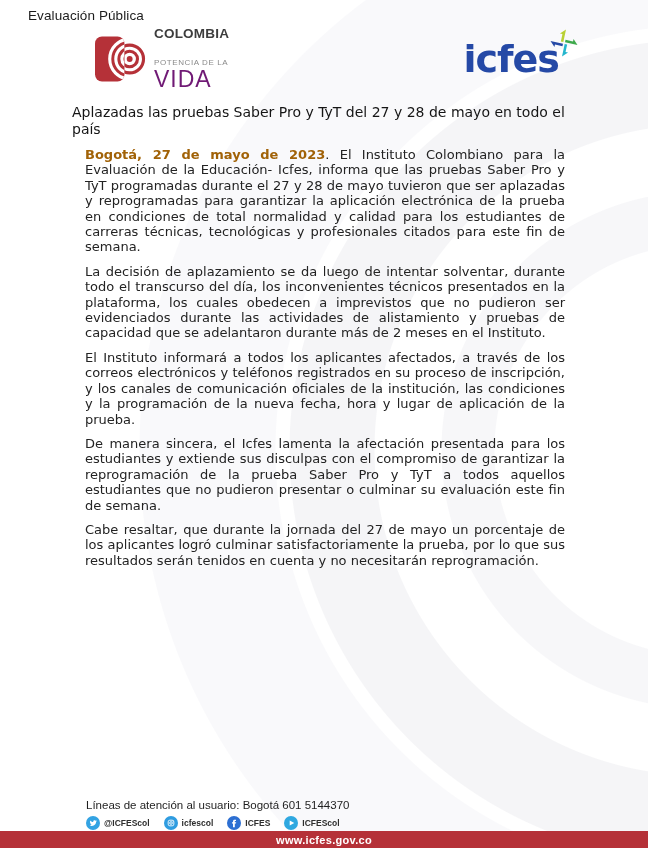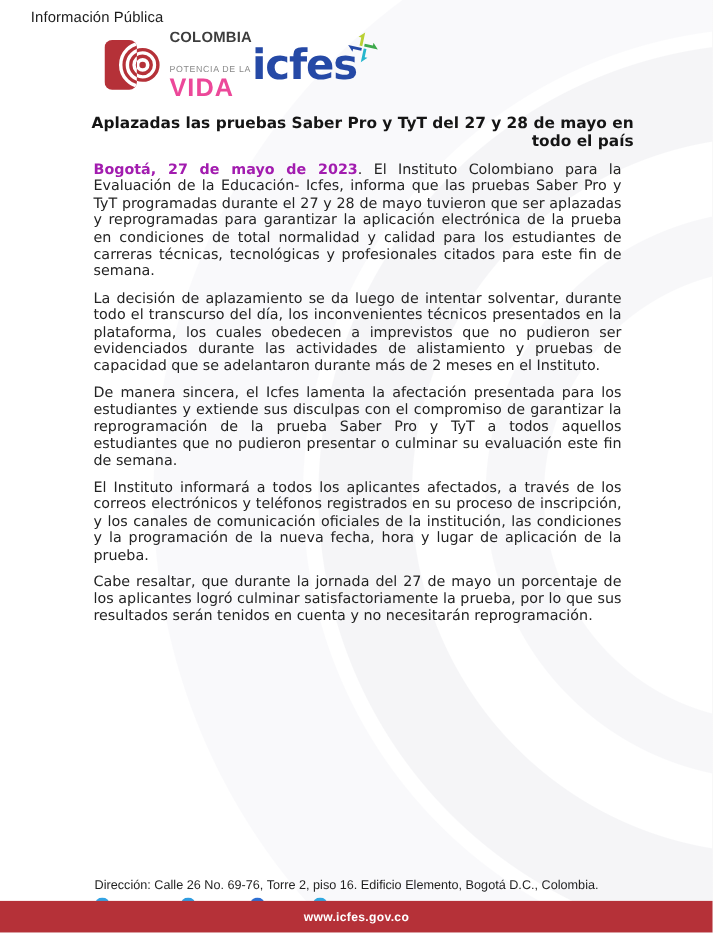--- a/index.html
+++ b/index.html
@@ -31,94 +31,94 @@
     font-size: 13.5px;
     font-weight: 500;
     color: #1c1c1c;
     letter-spacing: .1px;
   }
   .header {
     position: absolute;
     top: 26px; left: 95px; right: 71px;
     height: 66px;
     display: flex;
-    justify-content: flex-start;
+    justify-content: space-between;
     align-items: center;
   }
   .colombia-logo { display: flex; align-items: center; gap: 7px; }
   .colombia-text { line-height: 1; font-family: "Liberation Sans", sans-serif; }
   .colombia-text .l1 { font-size: 13.5px; font-weight: 700; color: #3d3d3d; letter-spacing: .2px; }
   .colombia-text .l2 { font-size: 8px; color: #8a8a8a; letter-spacing: .6px; margin: 18px 0 1px; }
-  .colombia-text .l3 { font-size: 23px; font-weight: 700; color: #ec4899; letter-spacing: 1px; }
+  .colombia-text .l3 { font-size: 23px; font-weight: 400; color: #701a75; letter-spacing: 1px; }
   .icfes-logo { position: relative; padding-right: 18px; }
   .icfes-word {
     font-family: "DejaVu Sans", sans-serif;
     font-weight: 700;
     font-size: 38px;
     color: var(--icfes-blue, #2549a6);
     letter-spacing: -1px;
     line-height: 1;
   }
   .icfes-star { position: absolute; top: -14px; right: -4px; }
   .doc-title {
     position: absolute;
     top: 104px; left: 72px; right: 72px;
-    text-align: right;
+    text-align: left;
     font-size: 14px;
-    font-weight: 700;
+    font-weight: 400;
     color: #151515;
     line-height: 1.22;
   }
   .body-text {
     position: absolute;
     top: 147px; left: 85px;
     width: 480px;
     font-size: 13px;
     line-height: 15.4px;
     text-align: justify;
     color: #232323;
   }
   .body-text p { margin-bottom: 9px; }
-  .body-text strong { font-weight: 700; color: #a21caf; }
+  .body-text strong { font-weight: 700; color: #a16207; }
   .footer {
     position: absolute;
     left: 86px; right: 40px; bottom: 18px;
     font-family: "Liberation Sans", sans-serif;
     color: #1f1f1f;
   }
   .footer .f-org  { font-size: 11.5px; font-weight: 700; margin-bottom: 5px; }
   .footer .f-line { font-size: 11.5px; margin-bottom: 5px; }
   .social-row { display: flex; align-items: center; gap: 14px; margin-top: 3px; }
   .social-item { display: flex; align-items: center; gap: 4px; cursor: pointer; }
   .social-item .slabel { font-size: 8.5px; font-weight: 600; color: #2e2e2e; }
   .redbar {
     position: absolute;
     left: 0; right: 0; bottom: 0;
-    height: 29px;
+    height: 17px;
     background: var(--accent-red, #b53138);
     display: flex;
     align-items: center;
     justify-content: center;
   }
   .redbar .url {
     color: #ffffff;
     font-size: 11px;
     font-weight: 700;
     font-family: "Liberation Sans", sans-serif;
     letter-spacing: .3px;
     cursor: pointer;
   }
 </style>
 </head>
 <body>
 
 <div class="page">
   <div class="watermark"></div>
 
-  <div class="classification">Información Pública</div>
+  <div class="classification">Evaluación Pública</div>
 
   <div class="header">
     <div class="colombia-logo">
       <svg width="52" height="58" viewBox="0 0 60 58">
         <defs>
           <clipPath id="sq">
               <rect x="0" y="3" width="34" height="52" rx="8"></rect>
             </clipPath>
           <clipPath id="out">
               <rect x="34" y="0" width="26" height="58"></rect>
@@ -154,27 +154,27 @@
         </g>
       </svg>
     </div>
   </div>
 
   <h1 class="doc-title">Aplazadas las pruebas Saber Pro y TyT del 27 y 28 de mayo en todo el país</h1>
 
   <div class="body-text">
     <p><strong>Bogotá, 27 de mayo de 2023</strong><span>. El Instituto Colombiano para la Evaluación de la Educación- Icfes, informa que las pruebas Saber Pro y TyT programadas durante el 27 y 28 de mayo tuvieron que ser aplazadas y reprogramadas para garantizar la aplicación electrónica de la prueba en condiciones de total normalidad y calidad para los estudiantes de carreras técnicas, tecnológicas y profesionales citados para este fin de semana.</span></p>
     <p><span>La decisión de aplazamiento se da luego de intentar solventar, durante todo el transcurso del día, los inconvenientes técnicos presentados en la plataforma, los cuales obedecen a imprevistos que no pudieron ser evidenciados durante las actividades de alistamiento y pruebas de capacidad que se adelantaron durante más de 2 meses en el Instituto.</span></p>
+    <p><span>El Instituto informará a todos los aplicantes afectados, a través de los correos electrónicos y teléfonos registrados en su proceso de inscripción, y los canales de comunicación oficiales de la institución, las condiciones y la programación de la nueva fecha, hora y lugar de aplicación de la prueba.</span></p>
     <p><span>De manera sincera, el Icfes lamenta la afectación presentada para los estudiantes y extiende sus disculpas con el compromiso de garantizar la reprogramación de la prueba Saber Pro y TyT a todos aquellos estudiantes que no pudieron presentar o culminar su evaluación este fin de semana.</span></p>
-    <p><span>El Instituto informará a todos los aplicantes afectados, a través de los correos electrónicos y teléfonos registrados en su proceso de inscripción, y los canales de comunicación oficiales de la institución, las condiciones y la programación de la nueva fecha, hora y lugar de aplicación de la prueba.</span></p>
     <p><span>Cabe resaltar, que durante la jornada del 27 de mayo un porcentaje de los aplicantes logró culminar satisfactoriamente la prueba, por lo que sus resultados serán tenidos en cuenta y no necesitarán reprogramación.</span></p>
   </div>
 
   <div class="footer">
-    <div class="f-line">Dirección: Calle 26 No. 69-76, Torre 2, piso 16. Edificio Elemento, Bogotá D.C., Colombia.</div>
+    <div class="f-line">Líneas de atención al usuario: Bogotá 601 5144370</div>
     <div class="social-row">
       <div class="social-item">
         <svg width="14" height="14" viewBox="0 0 32 32">
           <circle cx="16" cy="16" r="16" fill="#33a3e3"></circle>
           <path fill="#ffffff" d="M25 11.2c-.6.3-1.3.5-2 .6.7-.4 1.3-1.1 1.5-1.9-.7.4-1.4.7-2.2.9a3.4 3.4 0 0 0-5.9 2.3c0 .3 0 .5.1.8-2.8-.1-5.3-1.5-7-3.6-.3.5-.5 1.1-.5 1.7 0 1.2.6 2.2 1.5 2.8-.5 0-1.1-.2-1.5-.4v.1c0 1.6 1.2 3 2.7 3.3-.3.1-.6.1-.9.1-.2 0-.4 0-.6-.1.4 1.3 1.7 2.3 3.2 2.3a6.9 6.9 0 0 1-5.1 1.4 9.7 9.7 0 0 0 5.2 1.5c6.3 0 9.7-5.2 9.7-9.7v-.4c.7-.5 1.3-1.1 1.8-1.7z"></path>
         </svg>
         <span class="slabel">@ICFEScol</span>
       </div>
       <div class="social-item">
         <svg width="14" height="14" viewBox="0 0 32 32">

